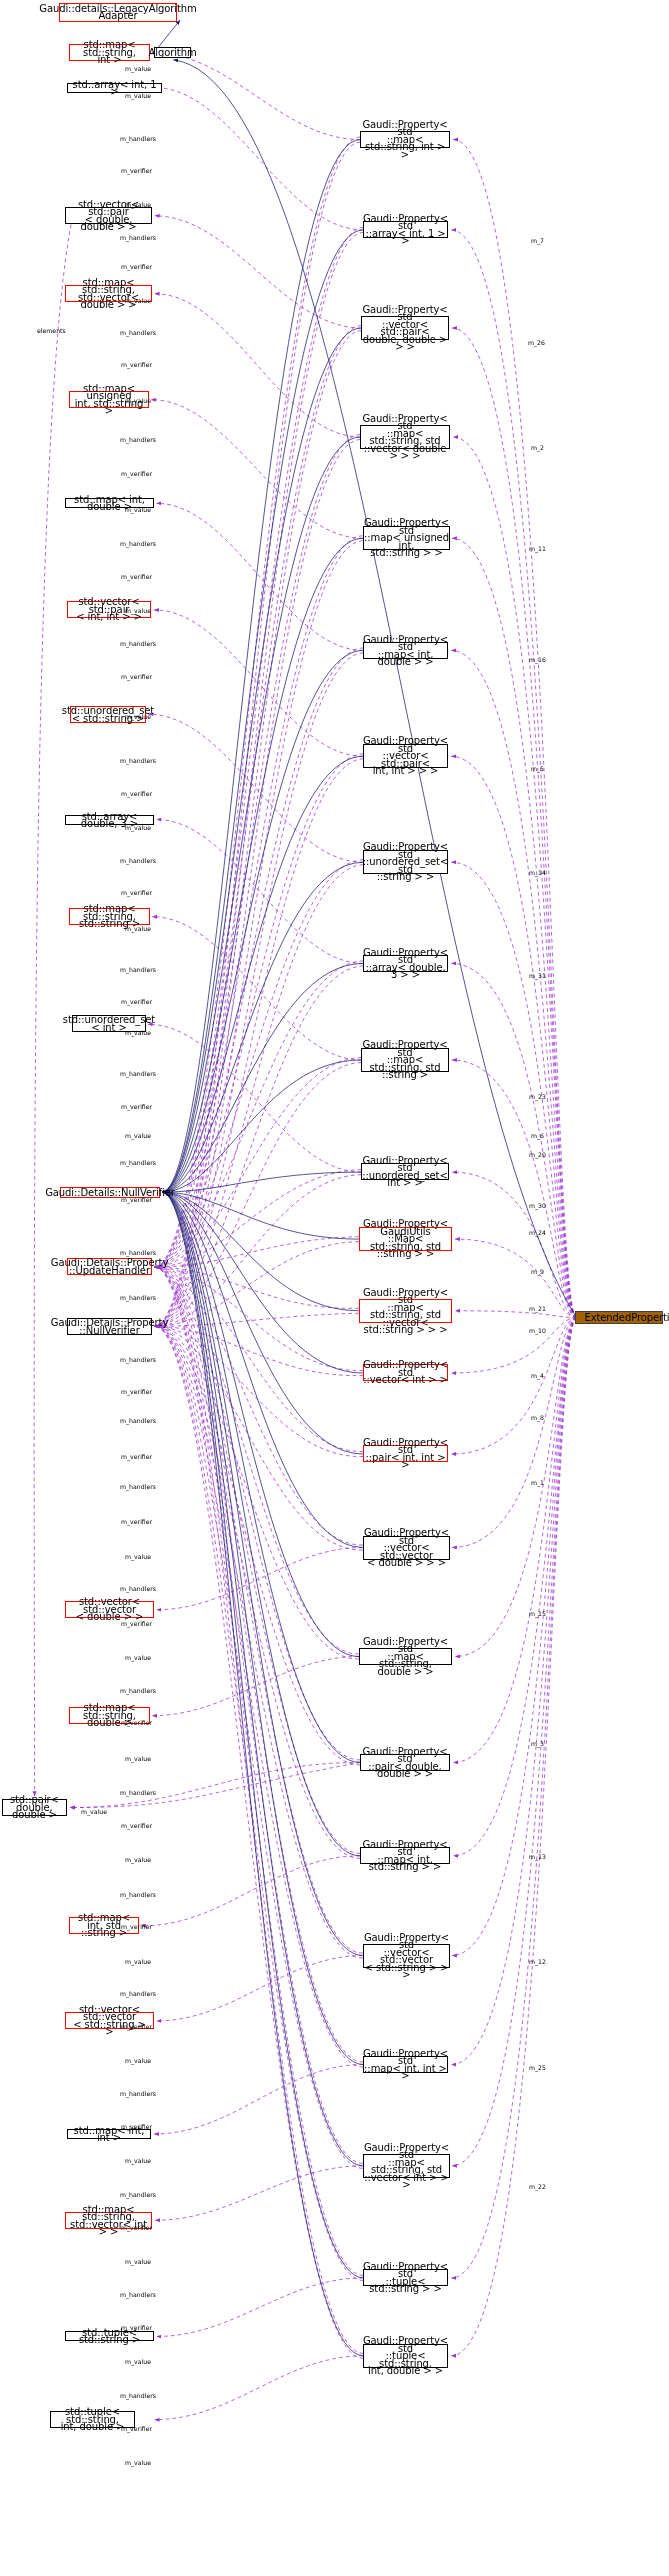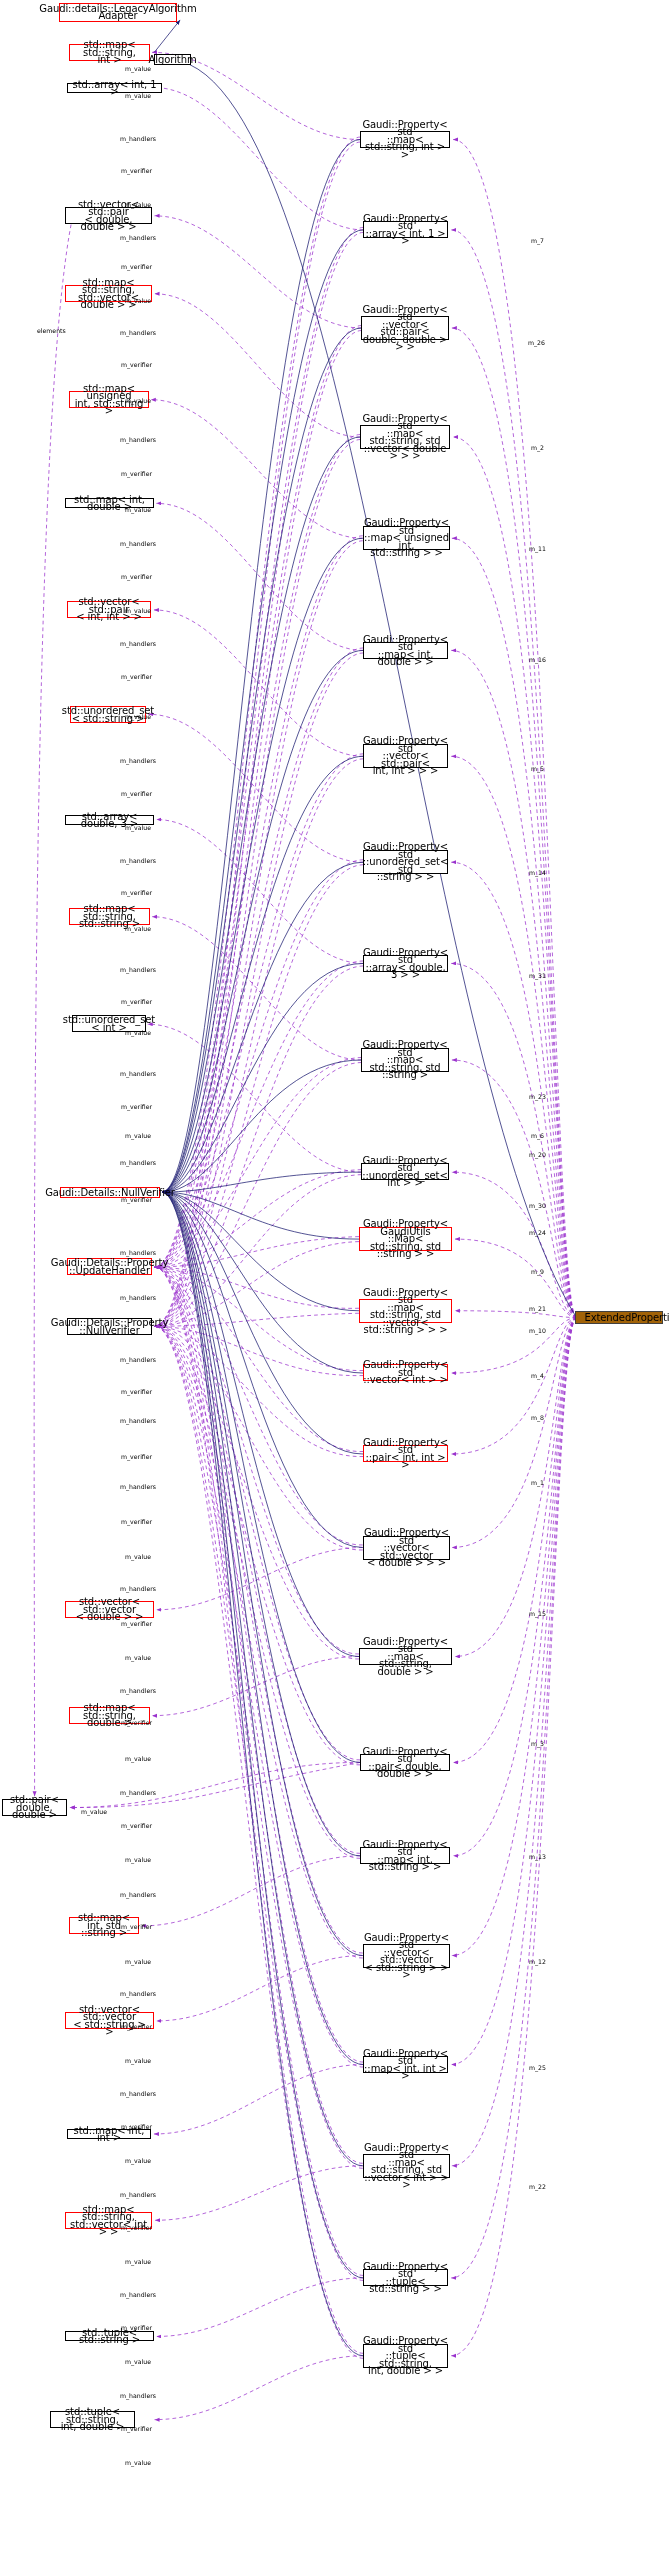--- a/index.html
+++ b/index.html
@@ -175,21 +175,21 @@
         <path d="M583,3781.5 C419.5,3781.5 359.5,1913.5 260,1913.5" marker-end="url(#ah-inherit)"></path>
       </g>
   </svg>
 
   <div id="node-layer">
       <div class="node red" style="left: 59px; top: 3.1px; width: 118px; height: 18.7px;">Gaudi::details::LegacyAlgorithm
 Adapter</div>
       <div class="node red" style="left: 69px; top: 44px; width: 81px; height: 17.4px;">std::map&lt; std::string,
 int &gt;</div>
       <div class="node" style="left: 67px; top: 83px; width: 95px; height: 10px;">std::array&lt; int, 1 &gt;</div>
-      <div class="node" style="left: 154px; top: 54px; width: 37px; height: 10.6px;">Algorithm</div>
+      <div class="node" style="left: 154px; top: 47px; width: 37px; height: 10.6px;">Algorithm</div>
       <div class="node" style="left: 65px; top: 207px; width: 87px; height: 17.4px;">std::vector&lt; std::pair
 &lt; double, double &gt; &gt;</div>
       <div class="node red" style="left: 65px; top: 285px; width: 87px; height: 17.4px;">std::map&lt; std::string,
 std::vector&lt; double &gt; &gt;</div>
       <div class="node red" style="left: 69px; top: 391px; width: 80px; height: 17.4px;">std::map&lt; unsigned
 int, std::string &gt;</div>
       <div class="node" style="left: 65px; top: 498px; width: 89px; height: 10px;">std::map&lt; int, double &gt;</div>
       <div class="node red" style="left: 67px; top: 601px; width: 84px; height: 17.4px;">std::vector&lt; std::pair
 &lt; int, int &gt; &gt;</div>
       <div class="node red" style="left: 70px; top: 706px; width: 76px; height: 17.4px;">std::unordered_set

